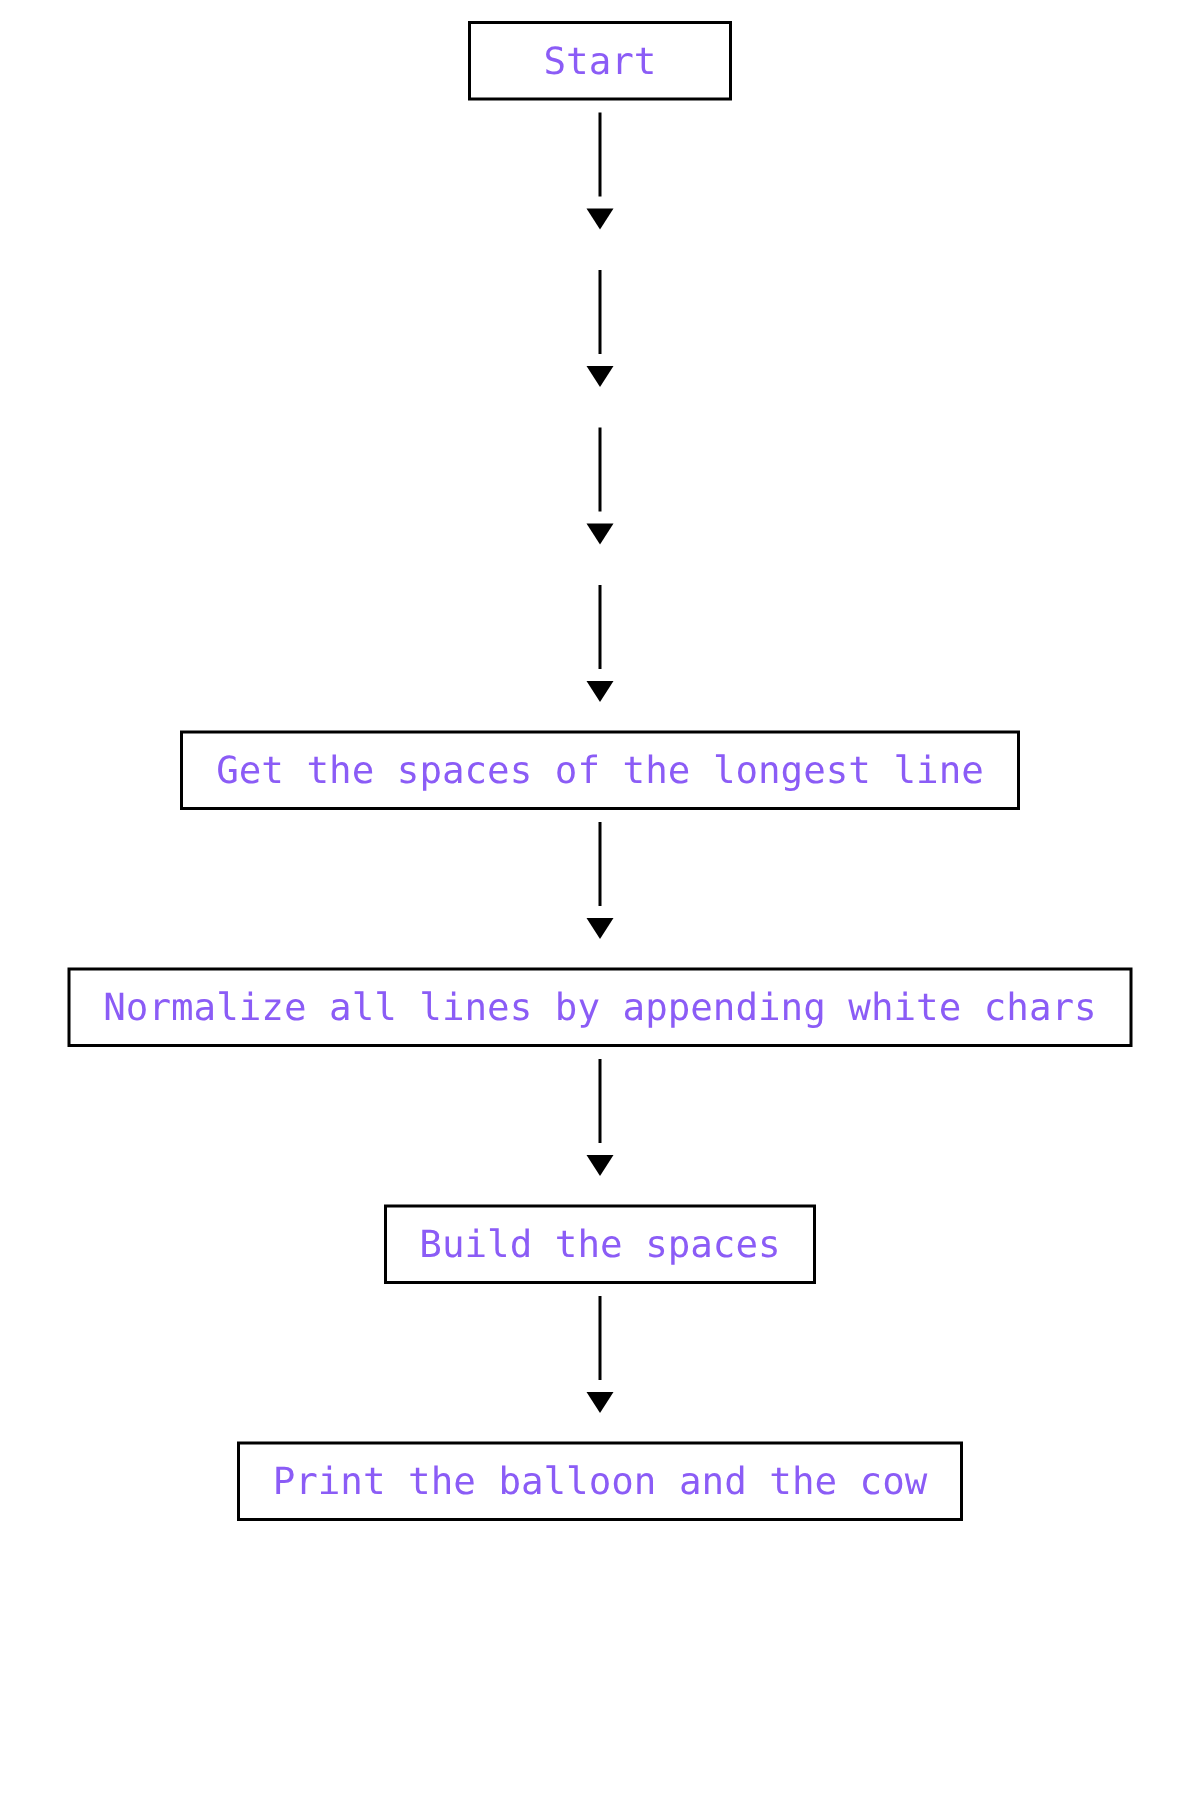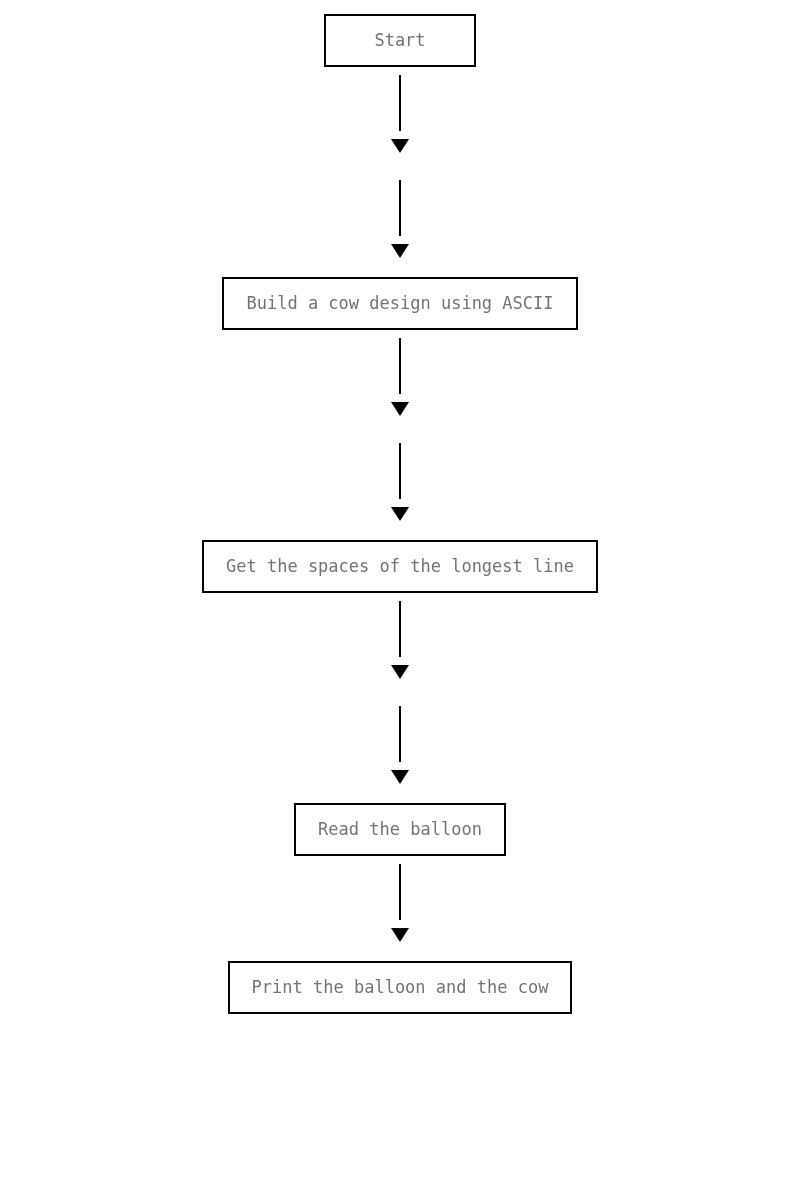--- a/index.html
+++ b/index.html
@@ -14,22 +14,22 @@
     box-sizing: border-box;
     padding-top: 14px;
     display: flex;
     flex-direction: column;
     align-items: center;
     font-family: "DejaVu Sans Mono", "Liberation Mono", monospace;
   }
   .node {
     border: 2px solid #000000;
     background: #ffffff;
-    color: #737373;
-    font-size: 17px;
+    color: #8b5cf6;
+    font-size: 25px;
     line-height: 27px;
     padding: 11px 22px;
     white-space: pre;
     text-align: center;
     box-sizing: border-box;
   }
   .node[data-name="flow-node-start"] {
     padding: 11px 48px;
   }
   .connector {
@@ -65,47 +65,47 @@
     <div class="line" data-name="arrow-line"></div>
     <div class="head" data-name="arrow-head-icon"></div>
   </div>
 
 
   <div class="connector" data-name="flow-arrow">
     <div class="line" data-name="arrow-line"></div>
     <div class="head" data-name="arrow-head-icon"></div>
   </div>
 
-  <div class="node" data-name="flow-node-build-cow">Build a cow design using ASCII</div>
 
   <div class="connector" data-name="flow-arrow">
     <div class="line" data-name="arrow-line"></div>
     <div class="head" data-name="arrow-head-icon"></div>
   </div>
 
 
   <div class="connector" data-name="flow-arrow">
     <div class="line" data-name="arrow-line"></div>
     <div class="head" data-name="arrow-head-icon"></div>
   </div>
 
   <div class="node" data-name="flow-node-longest-line">Get the spaces of the longest line</div>
 
   <div class="connector" data-name="flow-arrow">
     <div class="line" data-name="arrow-line"></div>
     <div class="head" data-name="arrow-head-icon"></div>
   </div>
 
+  <div class="node" data-name="flow-node-normalize-lines">Normalize all lines by appending white chars</div>
 
   <div class="connector" data-name="flow-arrow">
     <div class="line" data-name="arrow-line"></div>
     <div class="head" data-name="arrow-head-icon"></div>
   </div>
 
-  <div class="node" data-name="flow-node-build-balloon">Read the balloon</div>
+  <div class="node" data-name="flow-node-build-balloon">Build the spaces</div>
 
   <div class="connector" data-name="flow-arrow">
     <div class="line" data-name="arrow-line"></div>
     <div class="head" data-name="arrow-head-icon"></div>
   </div>
 
   <div class="node" data-name="flow-node-print-output">Print the balloon and the cow</div>
 
 </main>
 

